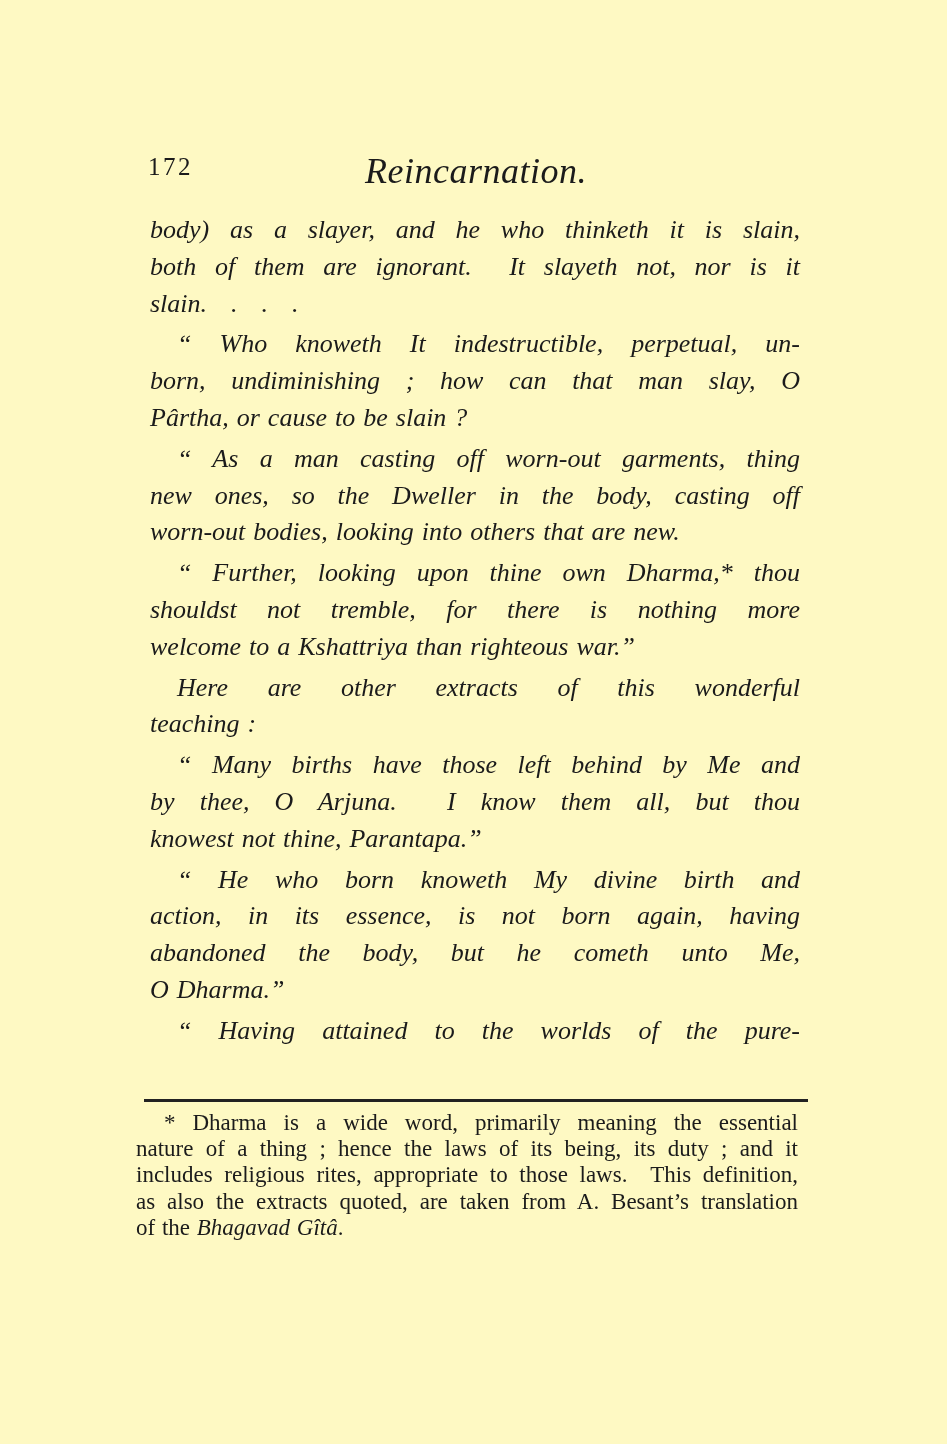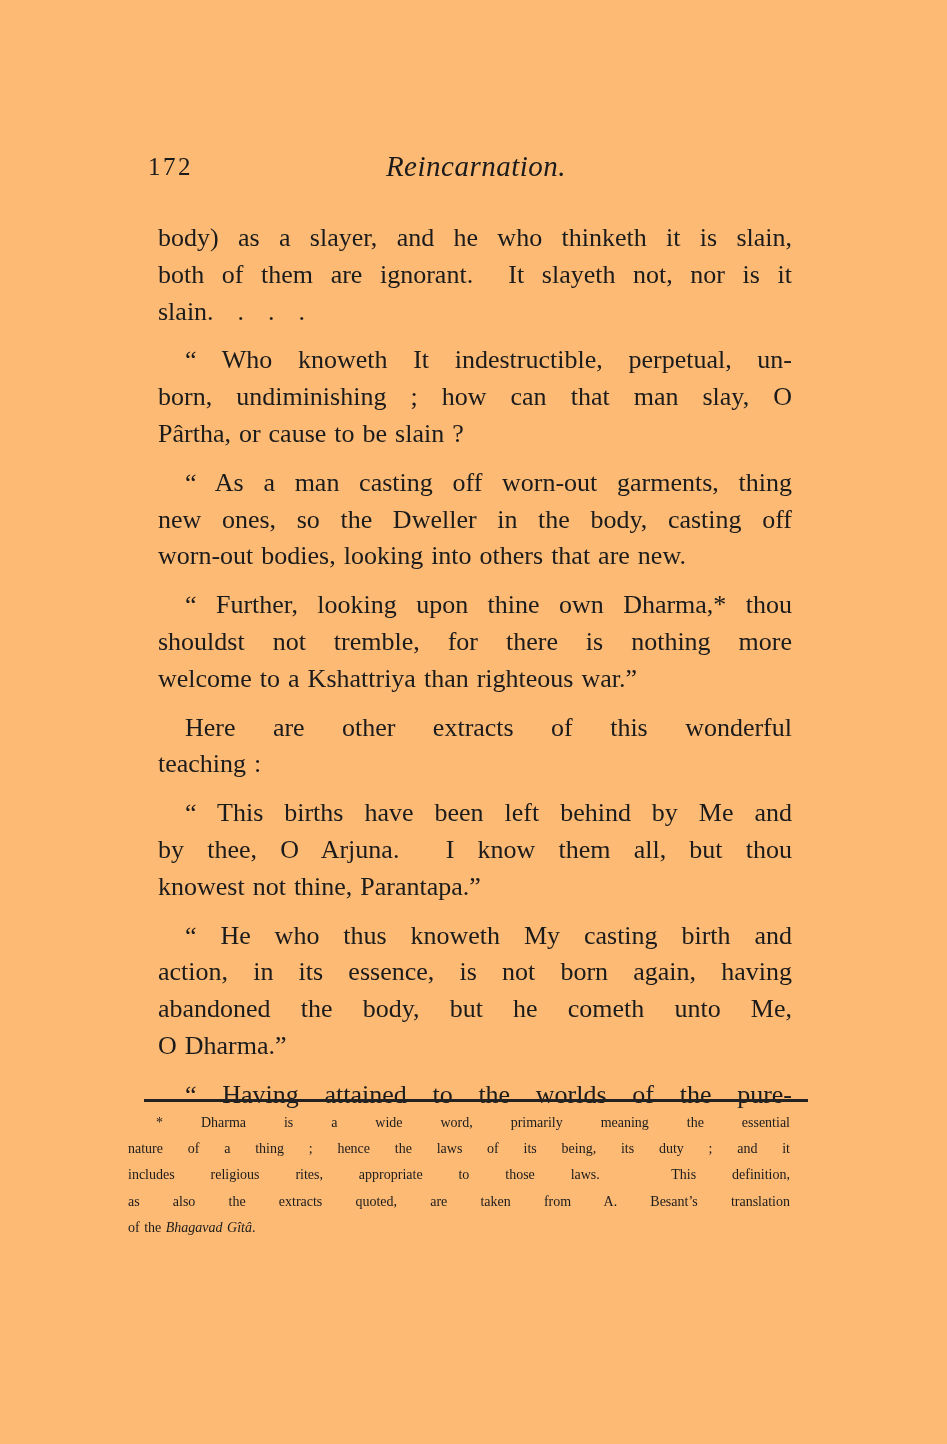--- a/index.html
+++ b/index.html
@@ -1,20 +1,20 @@
 <!DOCTYPE html>
 <html><head>
 <meta charset="utf-8">
 <style>
   html, body { margin: 0; padding: 0; background: #ffffff; }
   .page {
     position: relative;
     width: 947px;
     height: 1444px;
-    background: #fdba74;
+    background: #fef9c3;
     font-family: "Liberation Serif", serif;
     color: #1b1b1b;
     overflow: hidden;
   }
   .header {
     position: absolute;
     top: 150px;
     left: 146px;
     width: 660px;
     height: 38px;
@@ -23,53 +23,53 @@
     position: absolute;
     left: 2px;
     top: 3px;
     font-size: 25px;
     letter-spacing: 2.5px;
   }
   .running-title {
     display: block;
     text-align: center;
     font-style: italic;
-    font-size: 29px;
+    font-size: 36px;
     letter-spacing: 0.5px;
   }
   .body-text {
     position: absolute;
     top: 208px;
     left: 146px;
     width: 658px;
     font-size: 26px;
     line-height: 36.8px;
     word-spacing: 1.5px;
   }
-  .para { margin: 12px; }
+  .para { margin: 4px; font-style: italic; }
   .line {
     text-align: justify;
     text-align-last: justify;
   }
   .line.last { text-align-last: left; }
   .para.indent .line.first { text-indent: 27px; }
   .footnote-rule {
     position: absolute;
     top: 1099px;
     left: 144px;
     width: 664px;
     height: 3px;
     background: #222222;
   }
   .footnote {
     position: absolute;
     top: 1110px;
-    left: 128px;
+    left: 136px;
     width: 662px;
-    font-size: 14px;
+    font-size: 23px;
     line-height: 26.2px;
     word-spacing: 1px;
   }
   .fline {
     text-align: justify;
     text-align-last: justify;
   }
   .fline.last { text-align-last: left; }
   .fline.first { text-indent: 28px; }
   .italic { font-style: italic; }
@@ -102,26 +102,26 @@
       <div class="para indent">
         <div class="line first">“ Further, looking upon thine own Dharma,* thou</div>
         <div class="line">shouldst not tremble, for there is nothing more</div>
         <div class="line last">welcome to a Kshattriya than righteous war.”</div>
       </div>
       <div class="para indent">
         <div class="line first">Here are other extracts of this wonderful</div>
         <div class="line last">teaching :</div>
       </div>
       <div class="para indent">
-        <div class="line first">“ This births have been left behind by Me and</div>
+        <div class="line first">“ Many births have those left behind by Me and</div>
         <div class="line">by thee, O Arjuna.&nbsp; I know them all, but thou</div>
         <div class="line last">knowest not thine, Parantapa.”</div>
       </div>
       <div class="para indent">
-        <div class="line first">“ He who thus knoweth My casting birth and</div>
+        <div class="line first">“ He who born knoweth My divine birth and</div>
         <div class="line">action, in its essence, is not born again, having</div>
         <div class="line">abandoned the body, but he cometh unto Me,</div>
         <div class="line last">O Dharma.”</div>
       </div>
       <div class="para indent">
         <div class="line first">“ Having attained to the worlds of the pure-</div>
       </div>
     </div>
 
   <div class="footnote-rule"></div>

